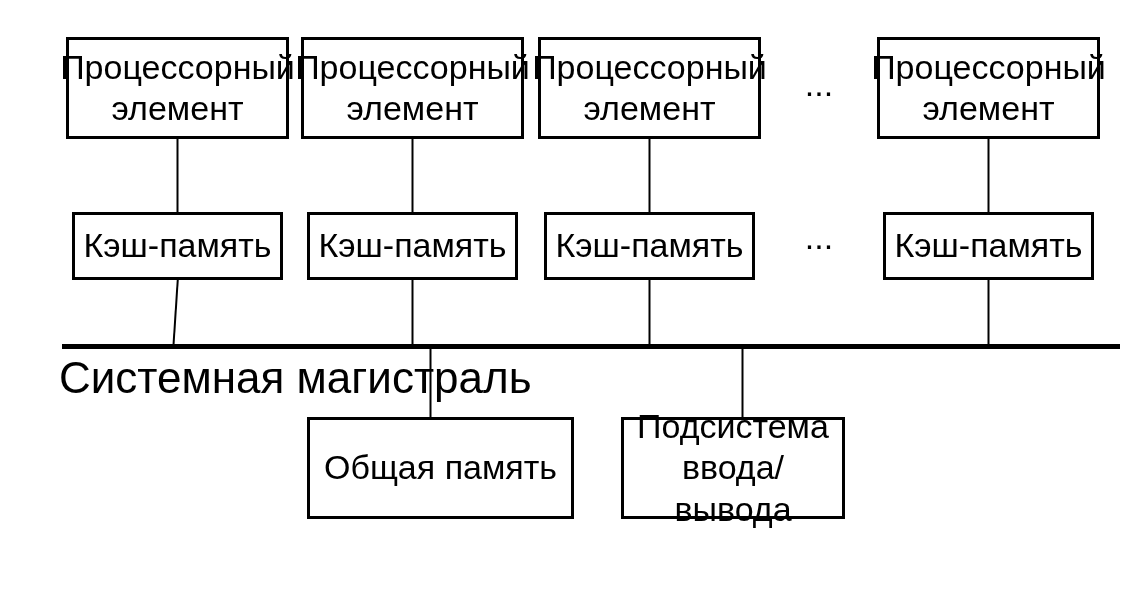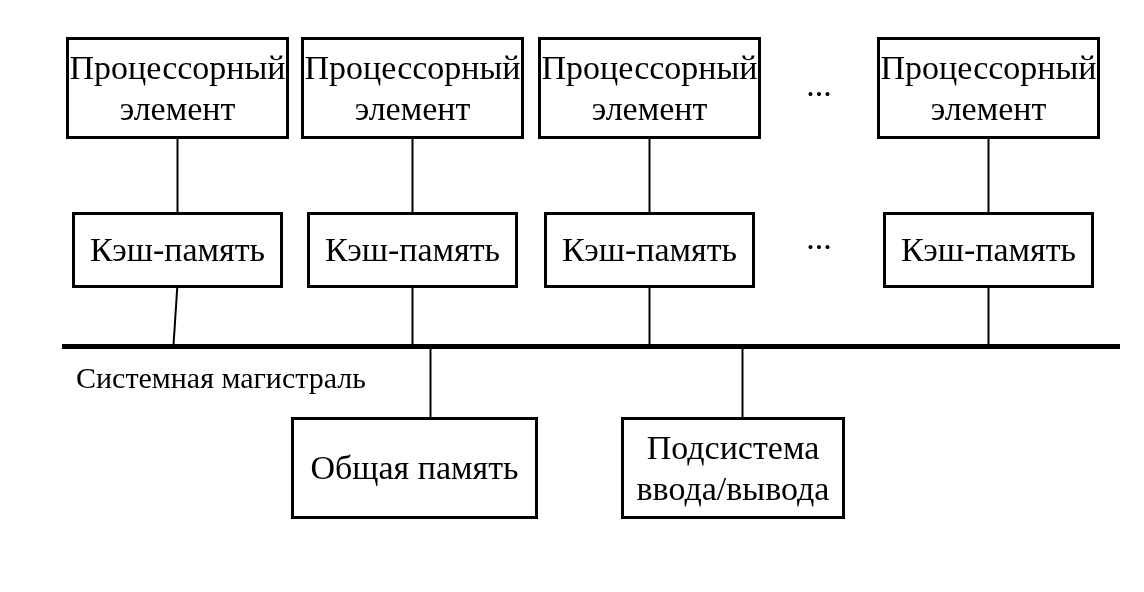--- a/index.html
+++ b/index.html
@@ -10,21 +10,21 @@
   html, body {
     margin: 0;
     padding: 0;
     background: var(--bg);
   }
   .canvas {
     position: relative;
     width: 1144px;
     height: 592px;
     background: var(--bg);
-    font-family: Liberation Serif, serif;
+    font-family: Liberation Sans, sans-serif;
     color: var(--text);
     overflow: hidden;
   }
   .wires {
     position: absolute;
     left: 0;
     top: 0;
   }
   .box {
     position: absolute;
@@ -33,34 +33,34 @@
     background: var(--bg);
     display: flex;
     align-items: center;
     justify-content: center;
     text-align: center;
     font-size: 34px;
     line-height: 1.22;
     padding: 0 2px;
   }
   .pe    { top: 37px;  width: 223px; height: 102px; }
-  .cache { top: 212px; width: 211px; height: 76px;  }
+  .cache { top: 212px; width: 211px; height: 68px;  }
   .dev   { top: 417px; height: 102px; }
   .dots {
     position: absolute;
     width: 48px;
     text-align: center;
     font-size: 34px;
     line-height: 41px;
   }
   .bus-label {
     position: absolute;
-    left: 76px;
+    left: 59px;
     top: 358px;
-    font-size: 30px;
+    font-size: 44px;
     line-height: 40px;
     white-space: nowrap;
   }
 </style>
 </head>
 <body>
 
 <div class="canvas">
 
   <svg class="wires" width="1144" height="592" viewBox="0 0 1144 592">
@@ -90,16 +90,16 @@
 
   <div class="box cache" style="left:72px">Кэш-память</div>
   <div class="box cache" style="left:307px">Кэш-память</div>
   <div class="box cache" style="left:544px">Кэш-память</div>
   <div class="box cache" style="left:883px">Кэш-память</div>
 
   <div class="dots" style="left:795px; top:217px">...</div>
 
   <div class="bus-label">Системная магистраль</div>
 
-  <div class="box dev" style="left:291px; width:247px">Общая память</div>
+  <div class="box dev" style="left:307px; width:267px">Общая память</div>
   <div class="box dev" style="left:621px; width:224px">Подсистема ввода/вывода</div>
 
 </div>
 
 </body></html>

